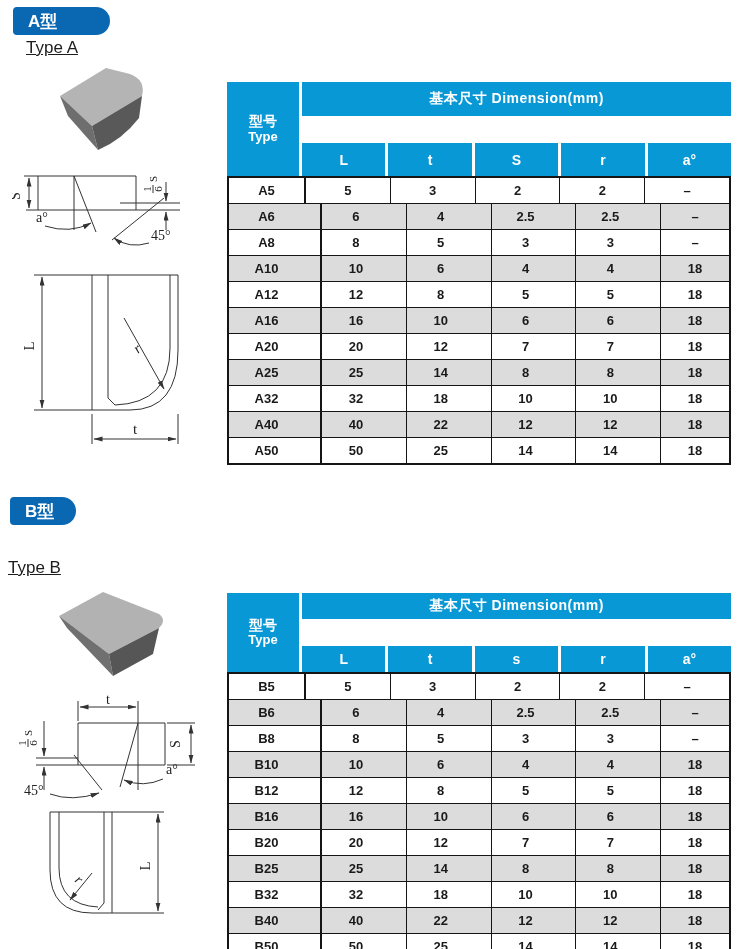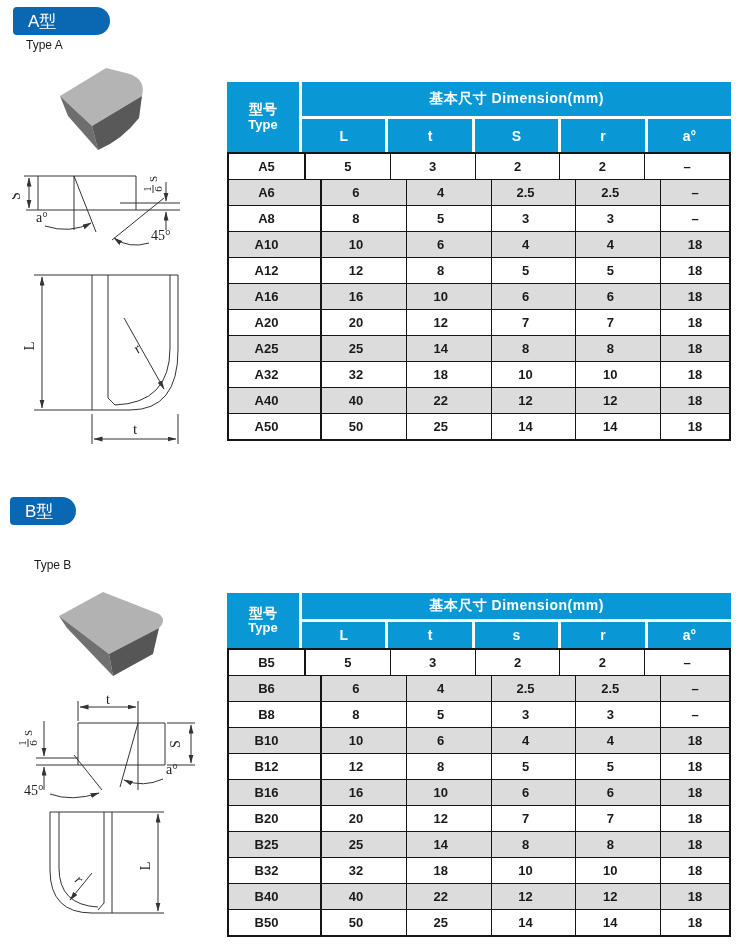--- a/index.html
+++ b/index.html
@@ -1,34 +1,34 @@
 <!DOCTYPE html>
 <html><head>
 <meta charset="utf-8">
 <style>
   html,body{margin:0;padding:0;background:#fff;}
   #page{position:relative;width:745px;height:949px;background:#ffffff;overflow:hidden;
         font-family:"Liberation Sans","DejaVu Sans",sans-serif;}
   .abs{position:absolute;}
 
   
-  .badge{background:#0a67b2;color:#fff;font-weight:normal;font-size:17px;
+  .badge{background:#0a67b2;color:#fff;font-weight:bold;font-size:17px;
          border-radius:5px 18px 18px 5px;display:flex;align-items:center;
          padding-left:15px;box-sizing:border-box;height:28px;}
-  .subtitle{font-size:12px;color:#1c1c1c;}
+  .subtitle{font-size:17px;color:#1c1c1c;text-decoration:underline;}
 
   
   .dim-table{box-sizing:border-box;}
   .thead{display:flex;}
   .hc{background:#0998d6;color:#fff;font-weight:bold;display:flex;
       align-items:center;justify-content:center;box-sizing:border-box;}
   .hc-type{width:75px;flex:0 0 75px;flex-direction:column;border-right:3px solid #fff;
            font-size:14px;line-height:1.15;}
   .hc-type .en{font-size:13px;text-align:right;}
-  .hd-right{flex:1;display:flex;flex-direction:column;}
+  .hd-right{flex:1;display:flex;flex-direction:column;gap:24px;}
   .hc-dim{border-bottom:3px solid #fff;font-size:14px;letter-spacing:.5px;}
   .hd-cols{display:flex;}
   .hc-sub{flex:1;border-right:3px solid #fff;font-size:14px;}
   .hc-sub.last{border-right:none;}
   .tbl-a .hc-dim{height:37px;} .tbl-a .hd-cols{height:33px;}
   .tbl-b .hc-dim{height:29px;} .tbl-b .hd-cols{height:26px;}
 
   .tbody{border:2px solid #151515;background:#fff;}
   .trow{display:flex;height:25px;}
   .trow + .trow{border-top:1px solid #151515;gap:16px;}
@@ -218,21 +218,21 @@
     <div class="tc">14</div>
     <div class="tc">14</div>
     <div class="tc">18</div>
   </div>
 </div>
   </div>
 
   <div class="abs badge" style="left:10px;top:497px;width:66px;">
     <span>B型</span>
   </div>
-  <div class="abs subtitle" style="left:34px;top:558px;">Type B</div>
+  <div class="abs subtitle" style="left:8px;top:558px;">Type B</div>
 
   <svg class="abs" style="left:45px;top:578px;" width="145" height="112" viewBox="0 0 145 112">
     <path d="M14,38 L58,14 L114,36 Q122,42 114,50 L64,76 Z" fill="#b2b2b2"></path>
     <path d="M14,38 L64,76 L68,98 L22,50 Z" fill="#707070"></path>
     <path d="M64,76 L114,50 L108,76 L68,98 Z" fill="#565656"></path>
   </svg>
 
   <svg class="abs" style="left:8px;top:695px;" width="205" height="115" viewBox="0 0 205 115">
     <path class="ln" d="M70,28 H157 M157,28 V70 M70,28 V70 M28,70 H157 M28,63 H70"></path>
     <path class="ln" d="M70,6 V26 M130,6 V95"></path>

